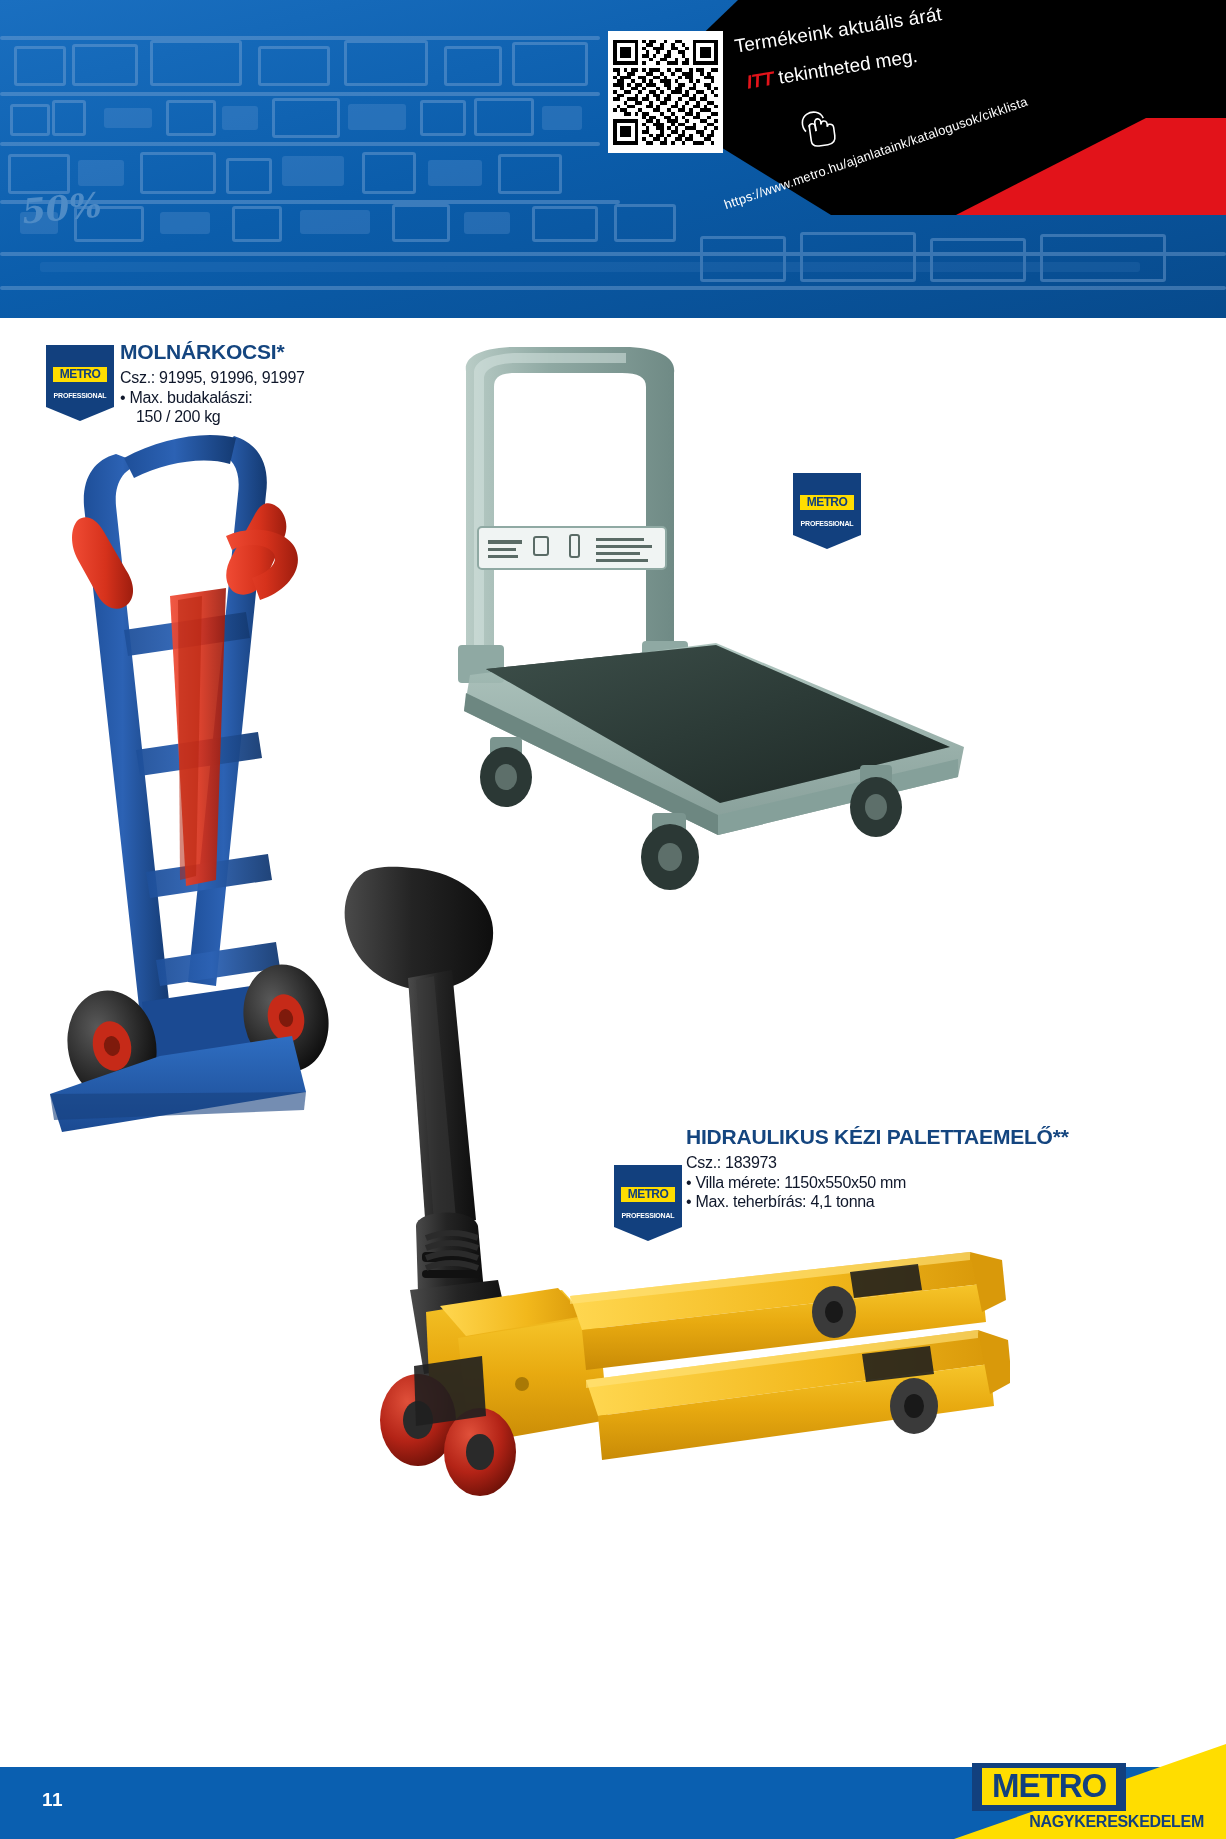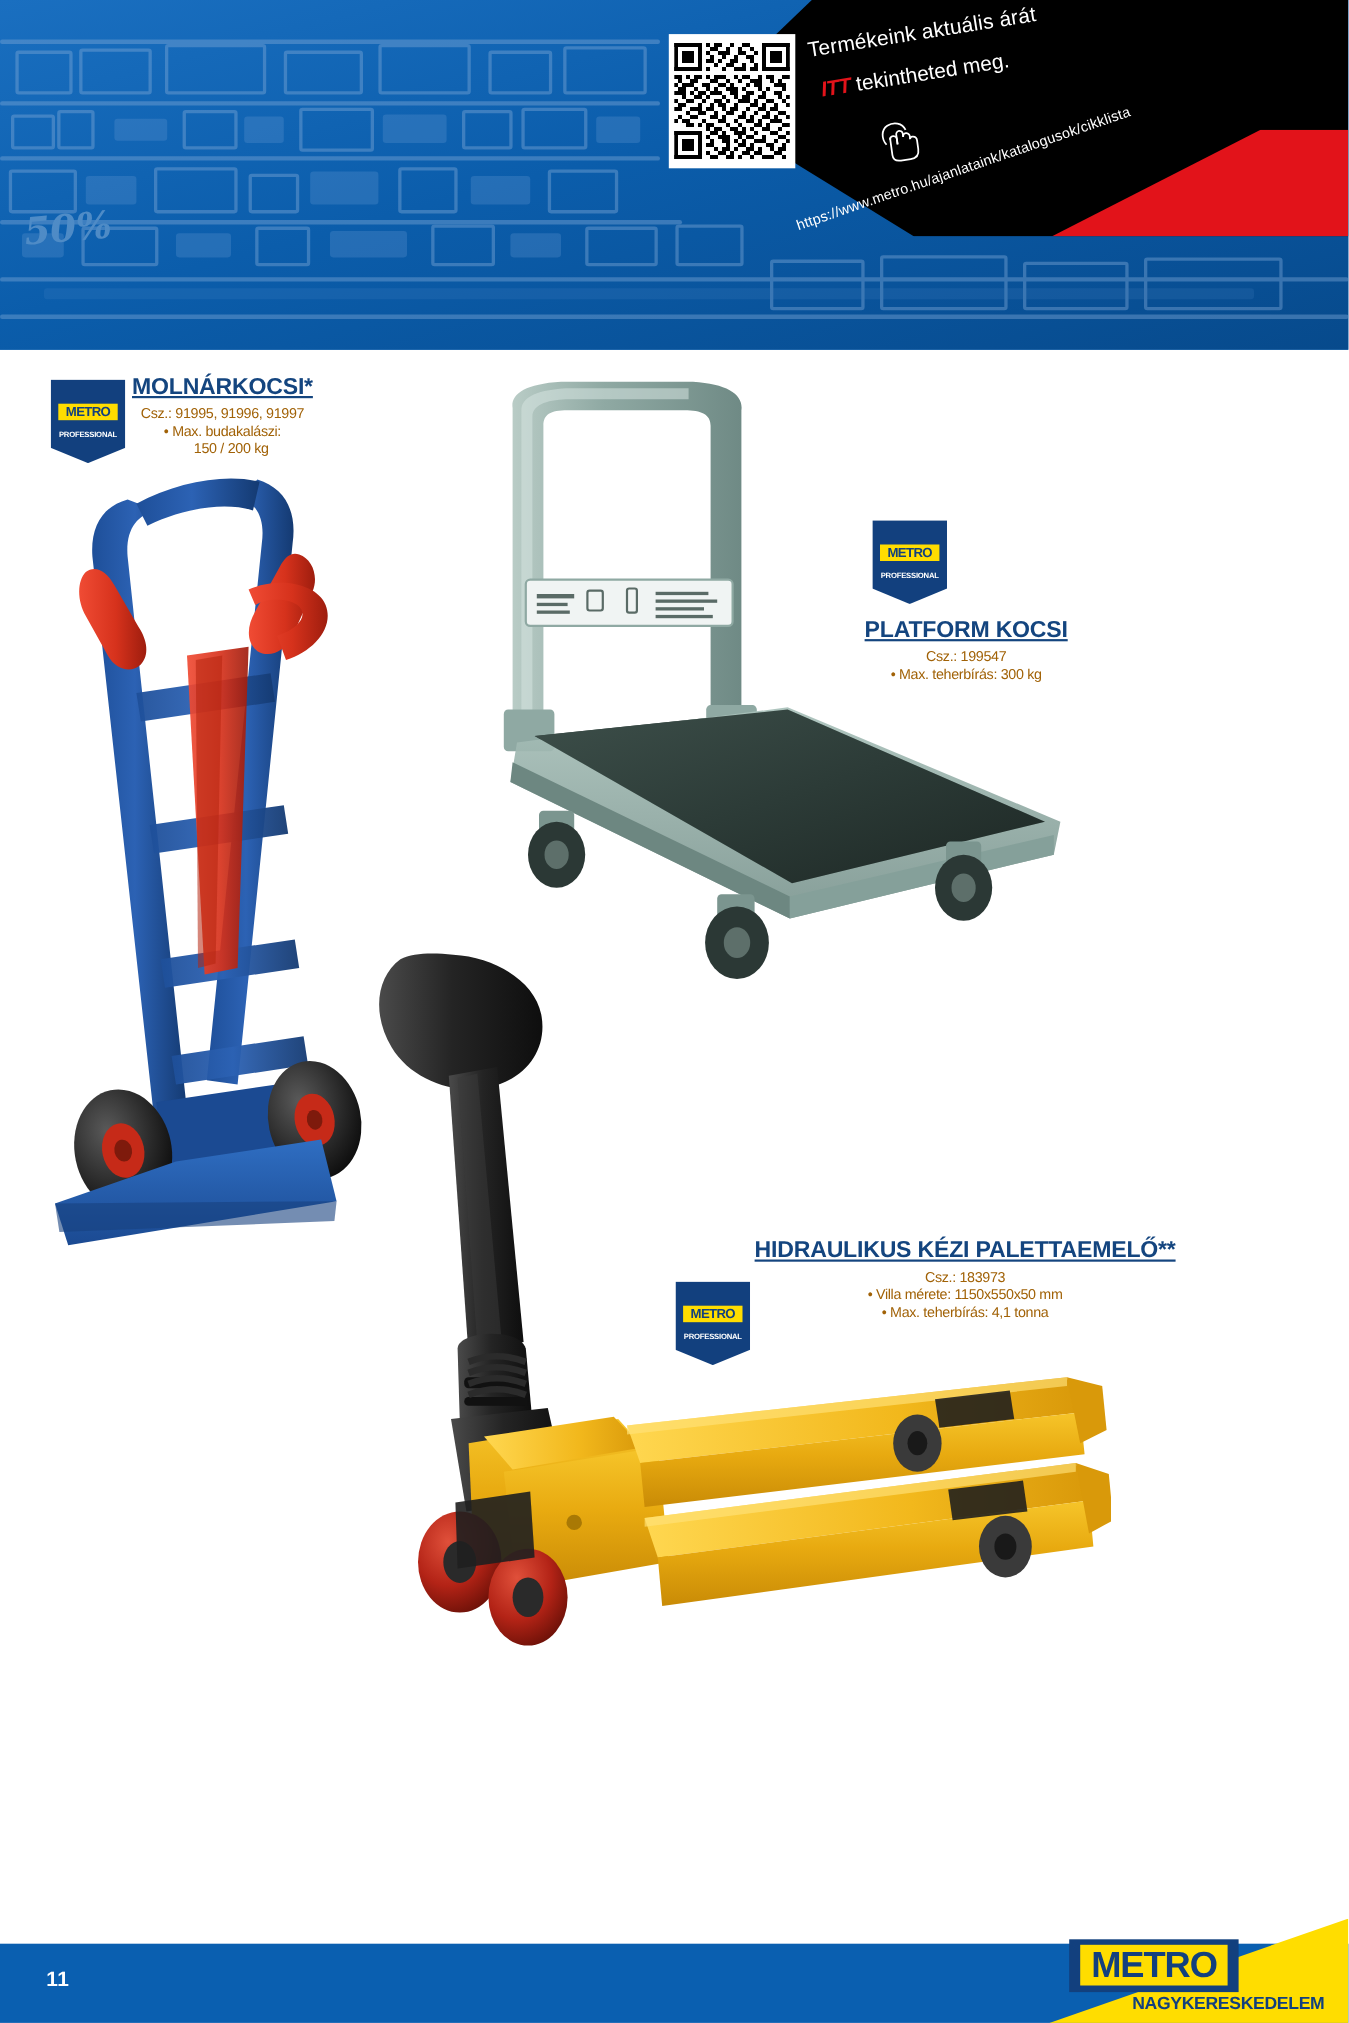--- a/index.html
+++ b/index.html
@@ -92,25 +92,25 @@
   }
   .mpbadge .p{
     position:absolute;left:0;top:47px;width:68px;
     color:#ffffff;font-size:7px;font-weight:bold;letter-spacing:-.2px;
     text-align:center;font-family:"Liberation Sans", sans-serif;
   }
 
   
   .ptitle{
     color:#14457f;font-size:21px;font-weight:bold;letter-spacing:-.2px;
-    font-family:"Liberation Sans", sans-serif;margin:0 0 4px 0;white-space:nowrap;text-decoration:underline;
+    font-family:"Liberation Sans", sans-serif;margin:0 0 4px 0;white-space:nowrap;
   }
   .pline{
-    color:#a16207;font-size:13px;letter-spacing:-.3px;line-height:1.22;
-    font-family:"Liberation Sans", sans-serif;margin:0;white-space:nowrap;text-align:center;
+    color:#0f172a;font-size:16px;letter-spacing:-.3px;line-height:1.22;
+    font-family:"Liberation Sans", sans-serif;margin:0;white-space:nowrap;
   }
   .pline.indent{padding-left:16px;}
 
   .block-molnar{position:absolute;left:120px;top:340px;}
   .badge-molnar{left:46px;top:345px;}
 
   .block-platform{position:absolute;left:786px;top:561px;}
   .badge-platform{left:793px;top:473px;}
 
   .block-pallet{position:absolute;left:686px;top:1125px;}
@@ -520,25 +520,20 @@
       <path d="M140 636 L272 616 L286 672 L42 712 L30 674 Z" fill="url(#hbPlate)"></path>
       <path d="M30 674 L286 672 L284 690 L34 700 Z" fill="#17417f" opacity=".6"></path>
     </svg>
   </div>
 
   <div class="mpbadge badge-platform" style="position:absolute;">
     <div class="body"></div>
     <div class="m">METRO</div>
     <div class="p">PROFESSIONAL</div>
   </div>
-  <div class="block-platform">
-    <div class="ptitle">PLATFORM KOCSI</div>
-    <div class="pline">Csz.: 199547</div>
-    <div class="pline">• Max. teherbírás: 300 kg</div>
-  </div>
 
   <div class="art" style="left:430px;top:345px;">
     <svg width="560" height="560" viewBox="0 0 560 560">
       <defs>
         <linearGradient id="ptMetal" x1="0" y1="0" x2="1" y2="0">
           <stop offset="0%" stop-color="#b9ccc6"></stop>
           <stop offset="40%" stop-color="#8fa9a3"></stop>
           <stop offset="100%" stop-color="#6f8a85"></stop>
         </linearGradient>
         <linearGradient id="ptDeck" x1="0" y1="0" x2="1" y2="1">

